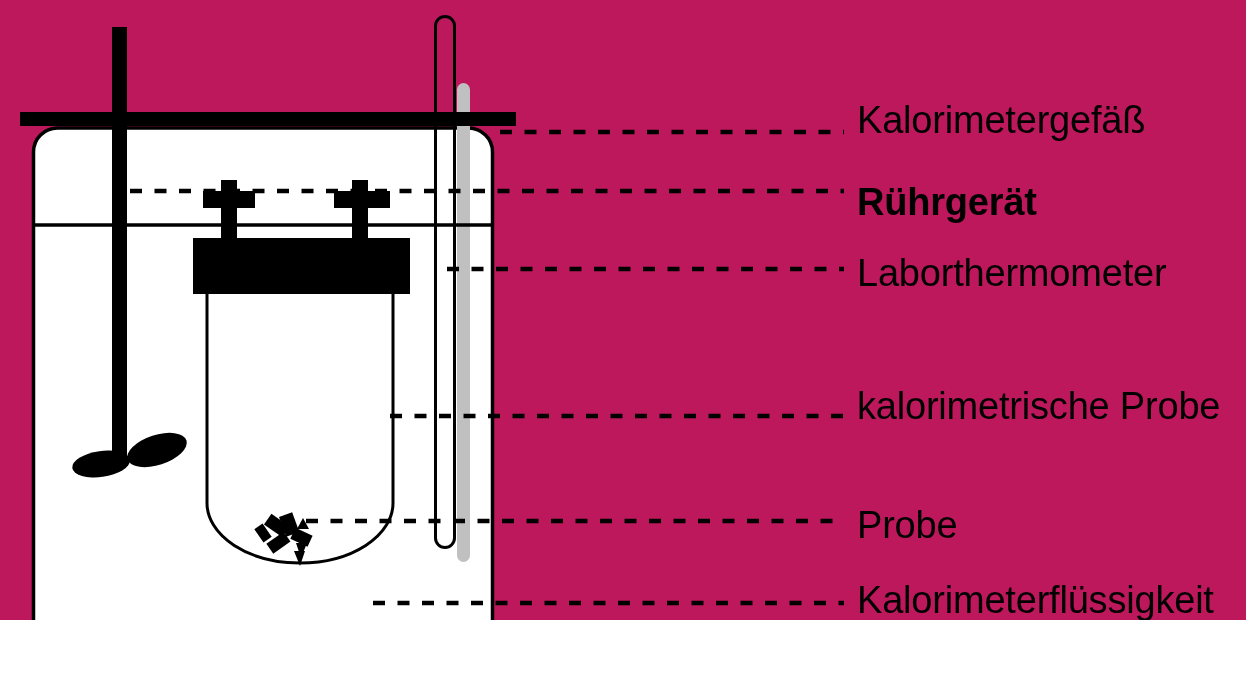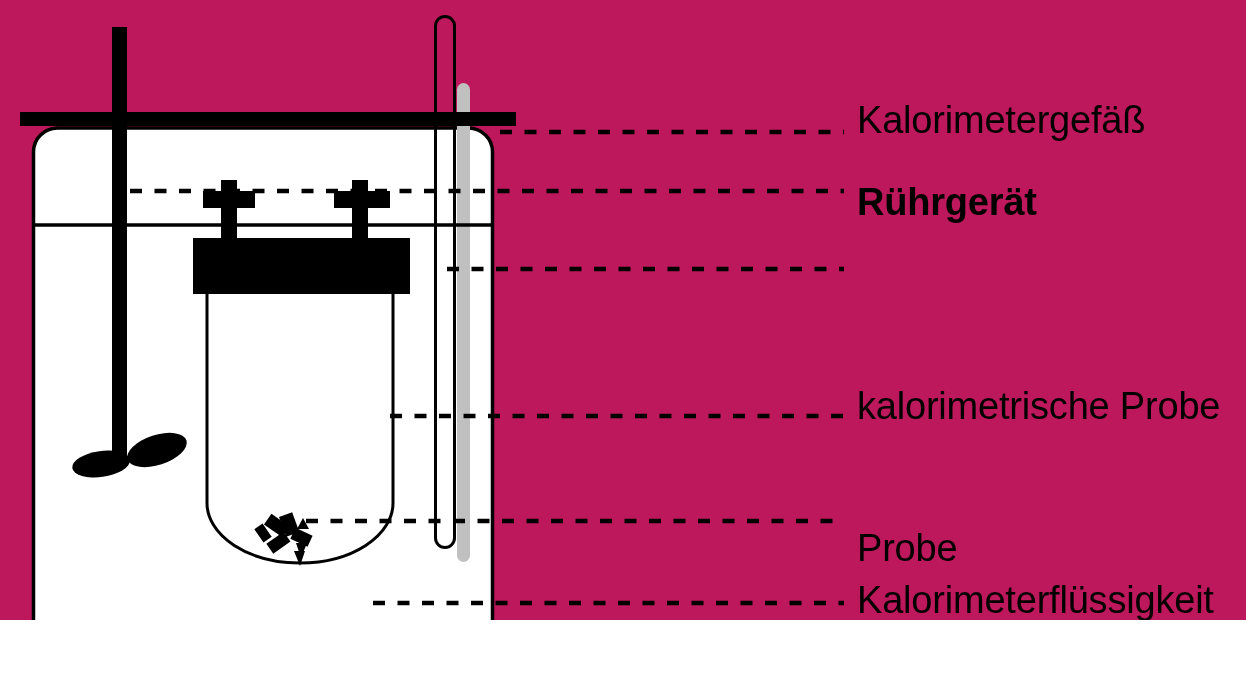--- a/index.html
+++ b/index.html
@@ -26,21 +26,21 @@
     font-size: 38px;
     line-height: 38px;
     color: #000000;
     white-space: nowrap;
     letter-spacing: -0.2px;
   }
   .lbl-1 { top: 101px; }
   .lbl-2 { top: 183px; font-weight: bold; }
   .lbl-3 { top: 254px; }
   .lbl-4 { top: 387px; }
-  .lbl-5 { top: 529px; }
+  .lbl-5 { top: 506px; }
   .lbl-6 { top: 581px; text-align: right; }
 </style>
 </head>
 <body>
 
 <div id="stage">
 
   <svg id="apparatus-svg" width="1246" height="682" viewBox="0 0 1246 682">
 
     <rect x="33.5" y="128" width="459" height="540" rx="24" ry="24" fill="#ffffff" stroke="#000000" stroke-width="3.5"></rect>
@@ -90,17 +90,18 @@
       <line x1="130" y1="191" x2="844" y2="191"></line>
       <line x1="447" y1="269" x2="844" y2="269"></line>
       <line x1="390" y1="416" x2="844" y2="416"></line>
       <line x1="306" y1="521" x2="844" y2="521"></line>
       <line x1="373" y1="603" x2="844" y2="603"></line>
     </g>
   </svg>
 
   <div class="diagram-label lbl-1">Kalorimetergefäß</div>
   <div class="diagram-label lbl-2">Rührgerät</div>
+  <div class="diagram-label lbl-3">Laborthermometer</div>
   <div class="diagram-label lbl-4">kalorimetrische Probe</div>
   <div class="diagram-label lbl-5">Probe</div>
   <div class="diagram-label lbl-6">Kalorimeterflüssigkeit</div>
 
 </div>
 
 </body></html>

